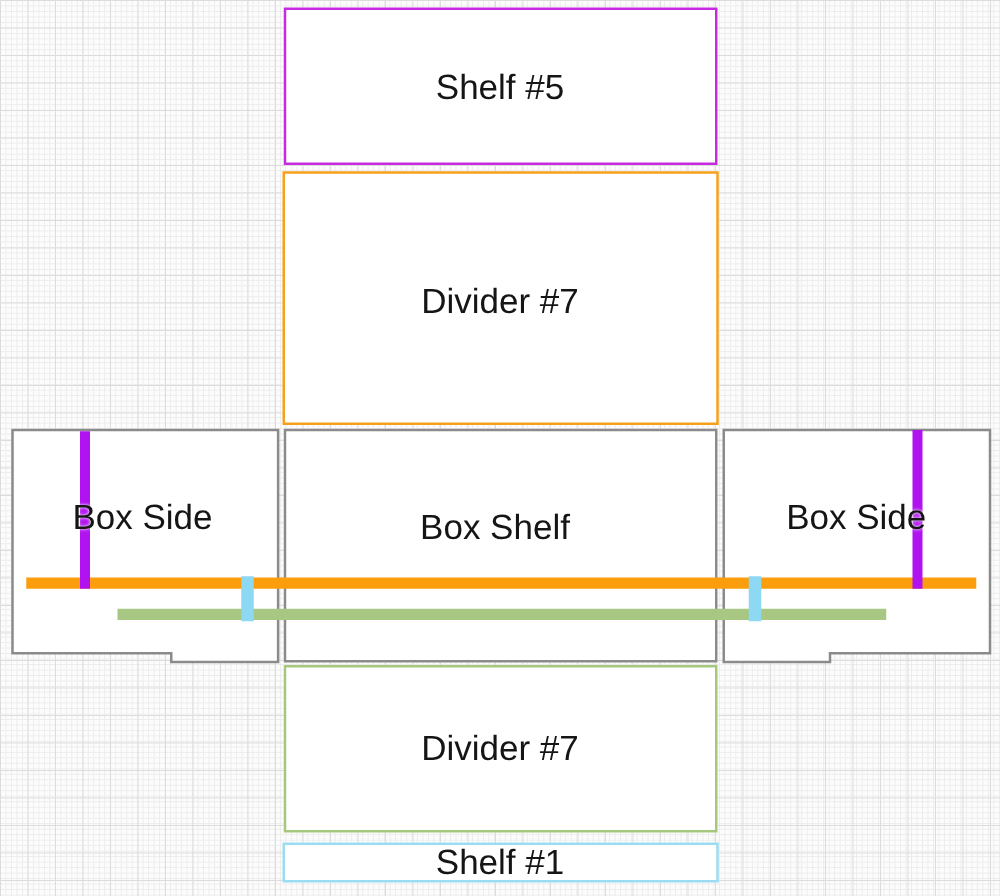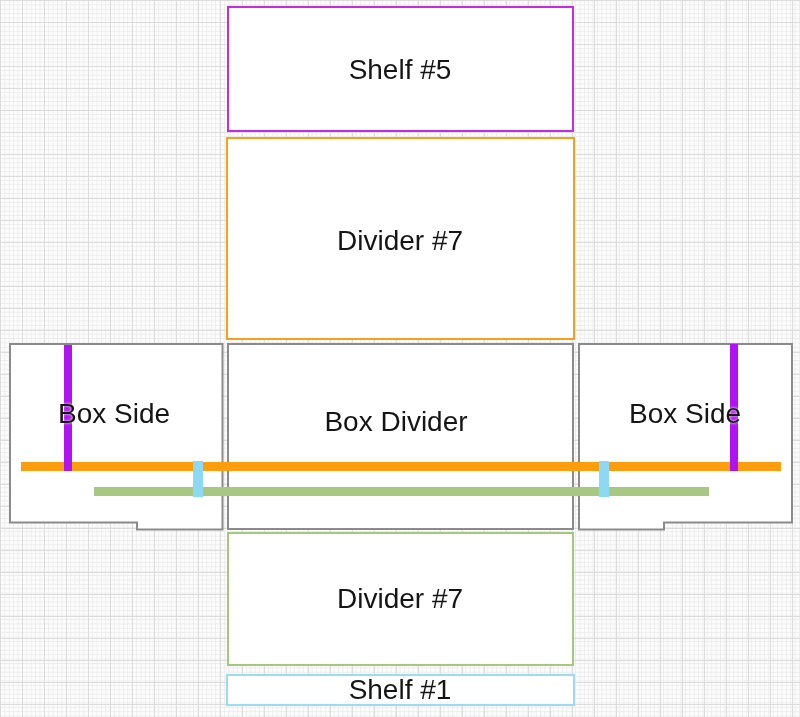--- a/index.html
+++ b/index.html
@@ -58,16 +58,16 @@
 <div class="slot orange"></div>
 <div class="slot green"></div>
 <div class="slot purple-l"></div>
 <div class="slot purple-r"></div>
 <div class="slot cyan-l"></div>
 <div class="slot cyan-r"></div>
 
 <div class="lbl shelf2">Shelf #5</div>
 <div class="lbl divider2">Divider #7</div>
 <div class="lbl side-l">Box Side</div>
-<div class="lbl boxbottom">Box Divider</div>
+<div class="lbl boxbottom">Box Shelf</div>
 <div class="lbl side-r">Box Side</div>
 <div class="lbl divider1">Divider #7</div>
 <div class="lbl shelf1">Shelf #1</div>
 
 </body></html>

